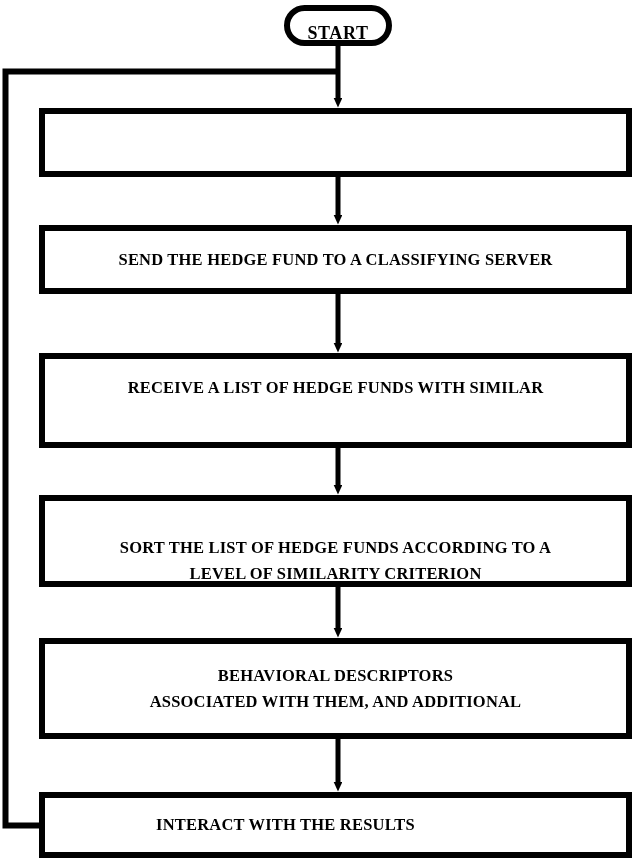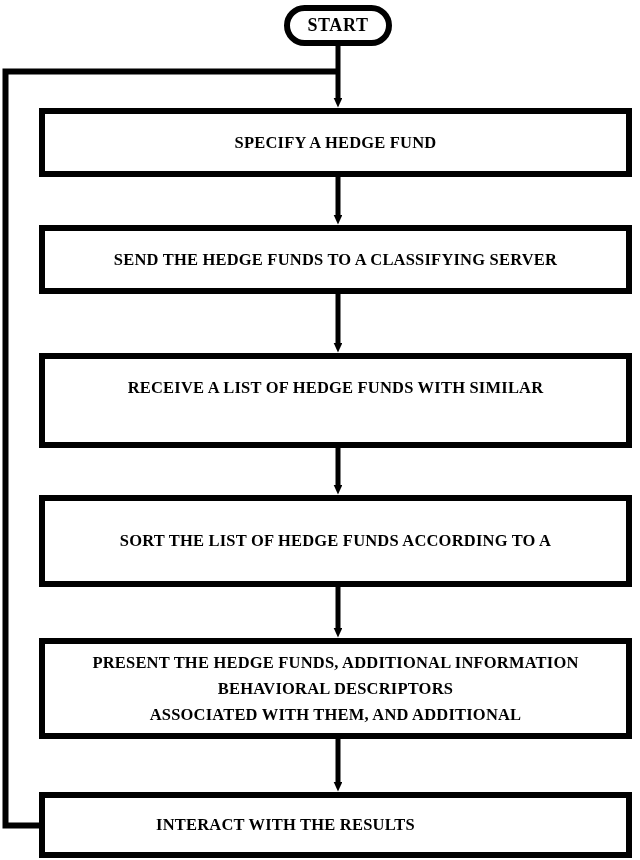--- a/index.html
+++ b/index.html
@@ -105,42 +105,39 @@
       <line x1="338" y1="448" x2="338" y2="486" stroke="#000000" stroke-width="5" marker-end="url(#arrowhead)"></line>
     </g>
     <g>
       <line x1="338" y1="587" x2="338" y2="629" stroke="#000000" stroke-width="5" marker-end="url(#arrowhead)"></line>
     </g>
     <g>
       <line x1="338" y1="739" x2="338" y2="783" stroke="#000000" stroke-width="5" marker-end="url(#arrowhead)"></line>
     </g>
   </svg>
 
-  <div class="node-text term-text" style="left:284px; top:5px; width:108px; height:40px;">
+  <div class="node-text term-text" style="left:284px; top:13px; width:108px; height:40px;">
     <span class="tline">START</span>
   </div>
 
-  <div class="node-text proc-text" style="left:39px; top:108px; width:593px; height:69px;">
-    <span class="tline">SPECIFY A HEDGE FUND</span>
-  </div>
 
   <div class="node-text proc-text" style="left:39px; top:225px; width:593px; height:69px;">
-    <span class="tline">SEND THE HEDGE FUNDS TO A CLASSIFYING SERVER</span>
+    <span class="tline">SEND THE HEDGE FUND TO A CLASSIFYING SERVER</span>
   </div>
 
   <div class="node-text proc-text" style="left:39px; top:353px; width:593px; height:70px;">
     <span class="tline">RECEIVE A LIST OF HEDGE FUNDS WITH SIMILAR</span>
   </div>
 
-  <div class="node-text proc-text" style="left:39px; top:495px; width:593px; height:92px;">
+  <div class="node-text proc-text" style="left:39px; top:495px; width:593px; height:92px;justify-content:flex-end;">
     <span class="tline">SORT THE LIST OF HEDGE FUNDS ACCORDING TO A</span>
+    <span class="tline">LEVEL OF SIMILARITY CRITERION</span>
   </div>
 
   <div class="node-text proc-text" style="left:39px; top:638px; width:593px; height:101px;">
-    <span class="tline">PRESENT THE HEDGE FUNDS, ADDITIONAL INFORMATION</span>
     <span class="tline">BEHAVIORAL DESCRIPTORS</span>
     <span class="tline">ASSOCIATED WITH THEM, AND ADDITIONAL</span>
   </div>
 
   <div class="node-text proc-text" style="left:39px; top:792px; width:493px; height:66px;">
     <span class="tline">INTERACT WITH THE RESULTS</span>
   </div>
 
 </div>
 

